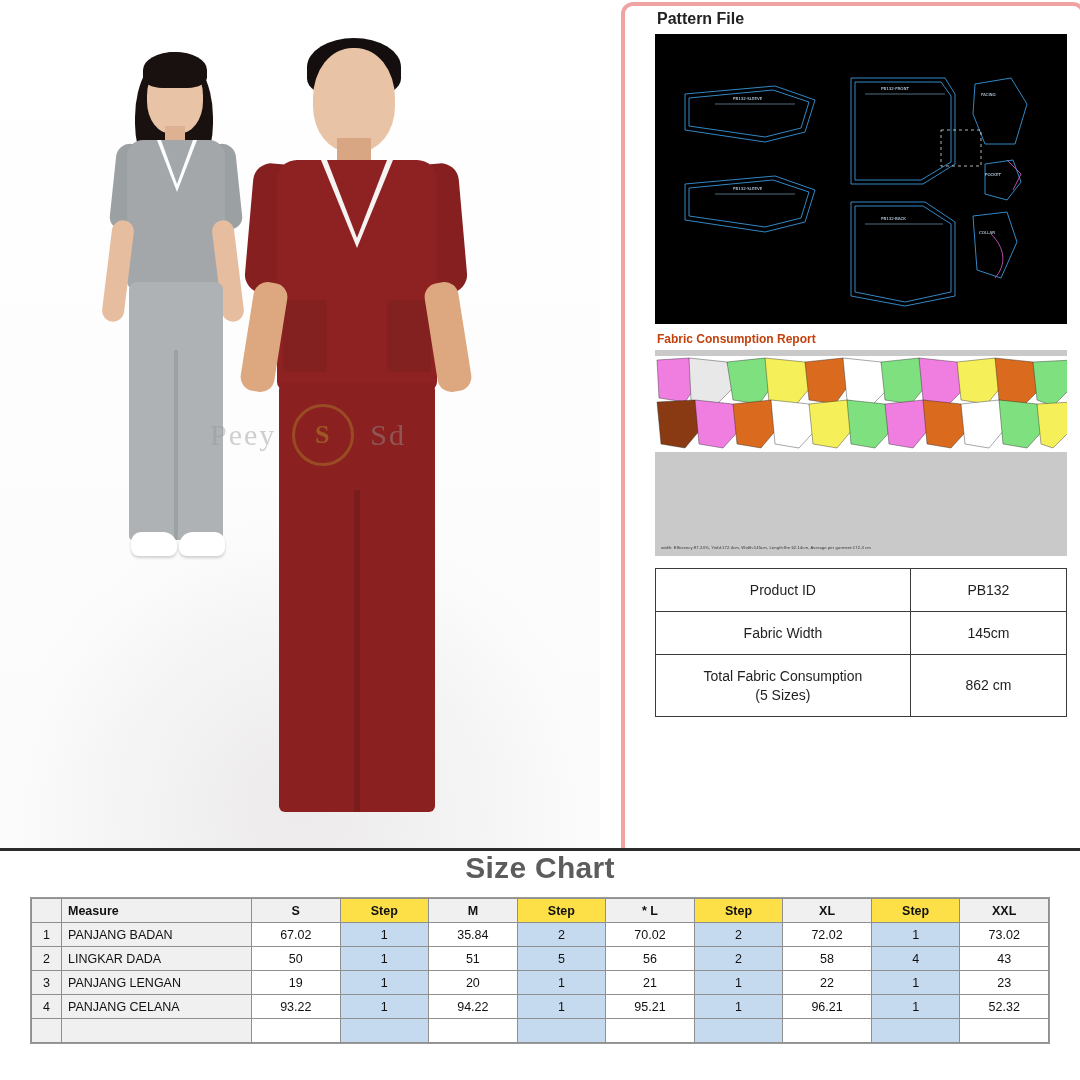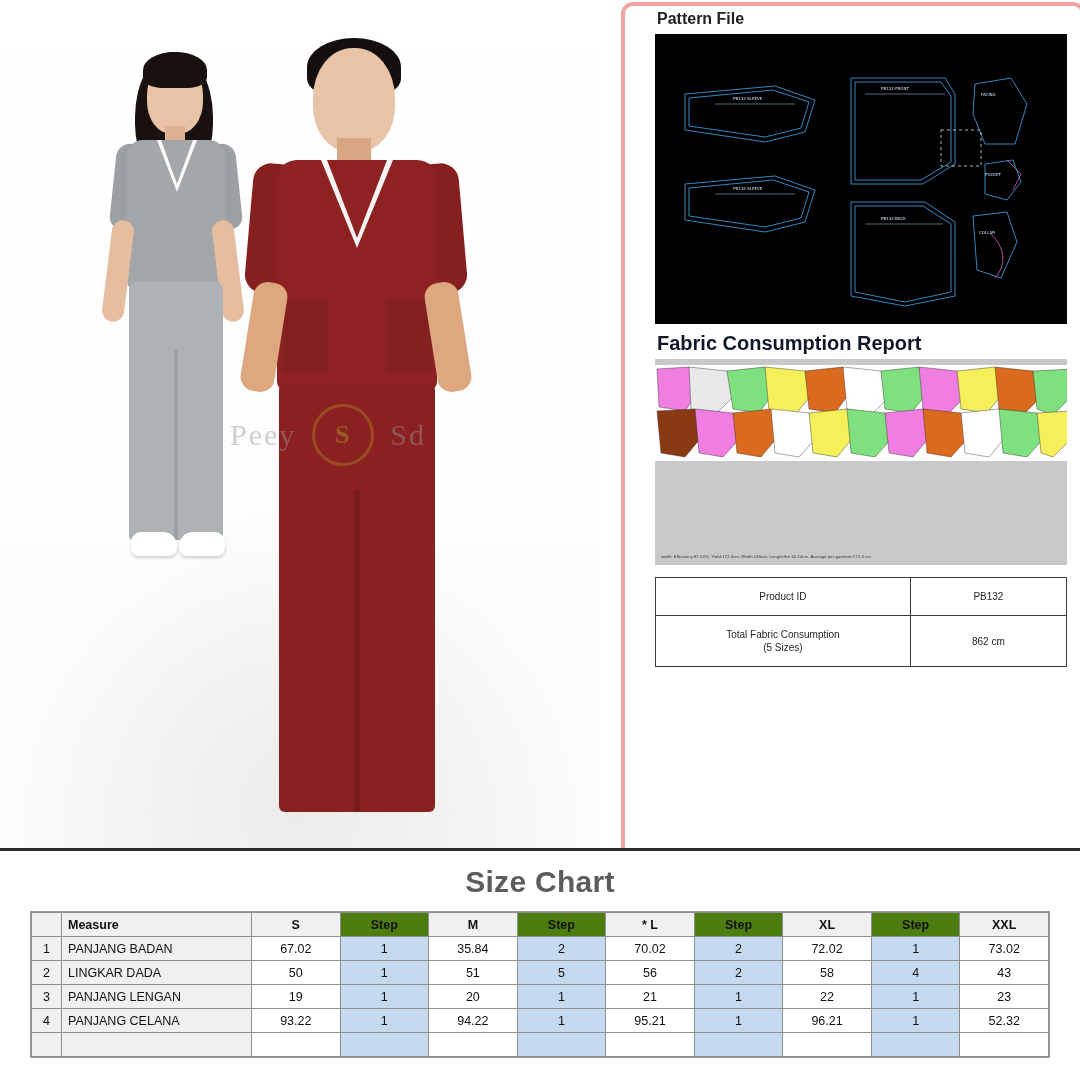--- a/index.html
+++ b/index.html
@@ -59,21 +59,21 @@
   .m-sl-l { left: -6px; top: 134px; width: 56px; height: 130px; background: #862020; border-radius: 18px 8px 14px 18px; transform: rotate(5deg); }
   .m-sl-r { left: 152px; top: 134px; width: 56px; height: 130px; background: #862020; border-radius: 8px 18px 18px 14px; transform: rotate(-5deg); }
   .m-arm-l { left: -8px; top: 252px; width: 34px; height: 110px; background: #dda77f; border-radius: 14px; transform: rotate(9deg); }
   .m-arm-r { left: 176px; top: 252px; width: 34px; height: 110px; background: #dda77f; border-radius: 14px; transform: rotate(-9deg); }
   .m-pocket-l { left: 28px; top: 270px; width: 44px; height: 72px; background: #832020; border-radius: 4px; }
   .m-pocket-r { left: 132px; top: 270px; width: 44px; height: 72px; background: #832020; border-radius: 4px; }
   .m-pants { left: 24px; top: 352px; width: 156px; height: 430px; background: #8b2020; border-radius: 8px 8px 6px 6px; }
   .m-pants-split { left: 99px; top: 460px; width: 6px; height: 322px; background: #7a1c1c; }
 
   .watermark {
-    position: absolute; left: 198px; top: 400px; width: 260px; height: 70px;
+    position: absolute; left: 178px; top: 400px; width: 260px; height: 70px;
     display: flex; align-items: center; justify-content: center; gap: 16px;
     color: rgba(150,150,150,.45); font-size: 30px; letter-spacing: 2px;
     font-family: "Liberation Serif", serif;
   }
   .wm-seal {
     width: 62px; height: 62px; border-radius: 50%;
     border: 3px solid rgba(168,120,40,.5);
     display: flex; align-items: center; justify-content: center;
     color: rgba(168,120,40,.65); font-size: 26px; font-weight: bold;
   }
@@ -85,57 +85,57 @@
     padding: 0 14px 12px 30px;
     margin-left: 13px;
   }
   .tech-title {
     font-size: 16px; font-weight: bold; color: #222; margin: 4px 0 6px 2px;
   }
   .pattern-box {
     width: 100%; height: 290px; background: #000000; position: relative; overflow: hidden;
   }
   .pattern-box svg { position: absolute; inset: 0; }
-  .tech-title2 { font-size: 20px; font-weight: bold; color: #0f172a; margin: 8px 0 4px 2px; }
+  .tech-title2 { font-size: 12px; font-weight: bold; color: #c2410c; margin: 8px 0 4px 2px; }
   .marker-box {
     width: 100%; height: 206px; background: #c9c9c9; position: relative; overflow: hidden;
   }
   .marker-strip { position: absolute; left: 0; top: 6px; width: 100%; height: 96px; background: #ffffff; overflow: hidden; }
   .marker-note {
     position: absolute; left: 6px; bottom: 6px; font-size: 4.2px; color: #333;
     font-family: "Liberation Sans", sans-serif; letter-spacing: .1px;
   }
 
   table.spec { width: 100%; border-collapse: collapse; margin-top: 12px; }
   table.spec td {
     border: 1px solid #3b3b3b; padding: 12px 6px; text-align: center;
-    font-size: 10px; color: #1f1f1f; line-height: 1.3;
+    font-size: 14px; color: #1f1f1f; line-height: 1.3;
   }
   table.spec td.k { width: 62%; }
 
   
   .divider { position: absolute; left: 0; top: 848px; width: 1080px; height: 3px; background: #2b2b2b; }
   .chart-wrap { position: absolute; left: 0; top: 851px; width: 1080px; height: 229px; background: #ffffff; }
   .chart-title {
     text-align: center; font-size: 30px; font-weight: bold; color: #5c5c5c;
-    margin-top: 14px; letter-spacing: .3px;
+    letter-spacing: .3px;
   }
   .sizetable-holder { margin: 12px 30px 0 30px; border: 1px solid #9a9a9a; }
   table.size { width: 100%; border-collapse: collapse; table-layout: fixed; }
   table.size th, table.size td {
     border: 1px solid #8f8f8f; font-size: 12.5px; color: #111;
     height: 24px; text-align: center; padding: 0 3px;
   }
   table.size th { background: #f0f0f0; font-weight: bold; }
   table.size .idx { width: 30px; }
   table.size .meas { width: 190px; text-align: left; padding-left: 6px; }
   table.size td.meas { background: #f0f0f0; }
   table.size td.idx { background: #f0f0f0; }
   table.size .step { background: #c5d9ef; }
-  table.size th.step { background: #4d7c0f; }
+  table.size th.step { background: #fde047; }
   table.size .val { background: #ffffff; }
   .cut-row td { height: 12px; }
 </style>
 </head>
 <body>
 
 <div class="page">
 
   <div class="photo-pane">
     <div class="photo-bg"></div>
@@ -262,20 +262,24 @@
       <div class="marker-note">width: Efficiency:87.24%, Yield:172.4cm, Width:145cm, Length:8m 62.14cm, Average per garment:172.4 cm</div>
     </div>
 
     <table class="spec">
       <tbody>
         <tr>
           <td class="k">Product ID</td>
           <td>PB132</td>
         </tr>
         <tr>
+          <td class="k">Fabric Width</td>
+          <td>145cm</td>
+        </tr>
+        <tr>
           <td class="k" style="white-space:pre-line">Total Fabric Consumption
 (5 Sizes)</td>
           <td>862 cm</td>
         </tr>
       </tbody>
     </table>
   </div>
 
   <div class="divider"></div>
 

